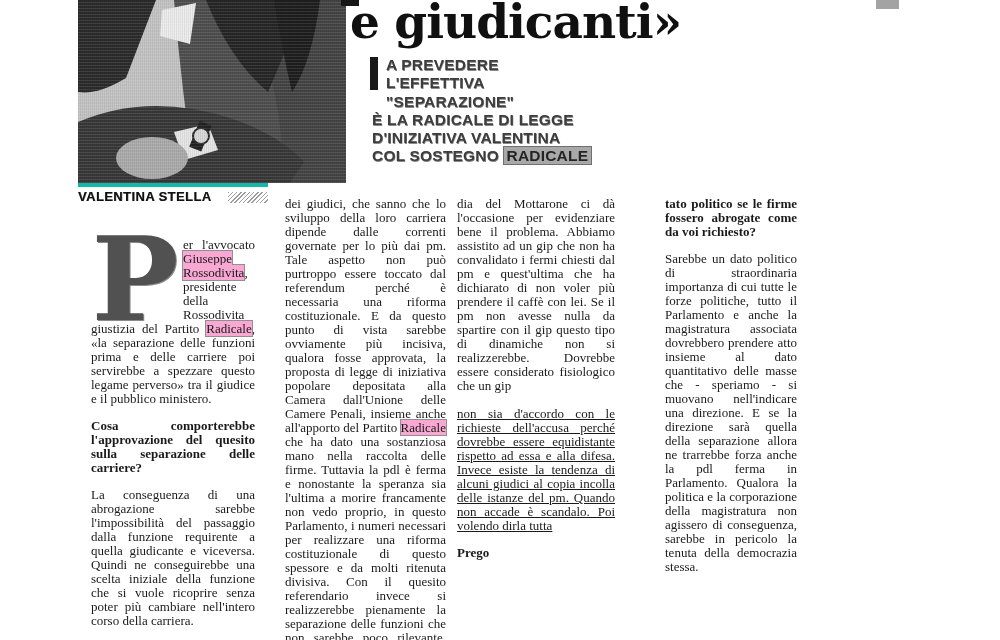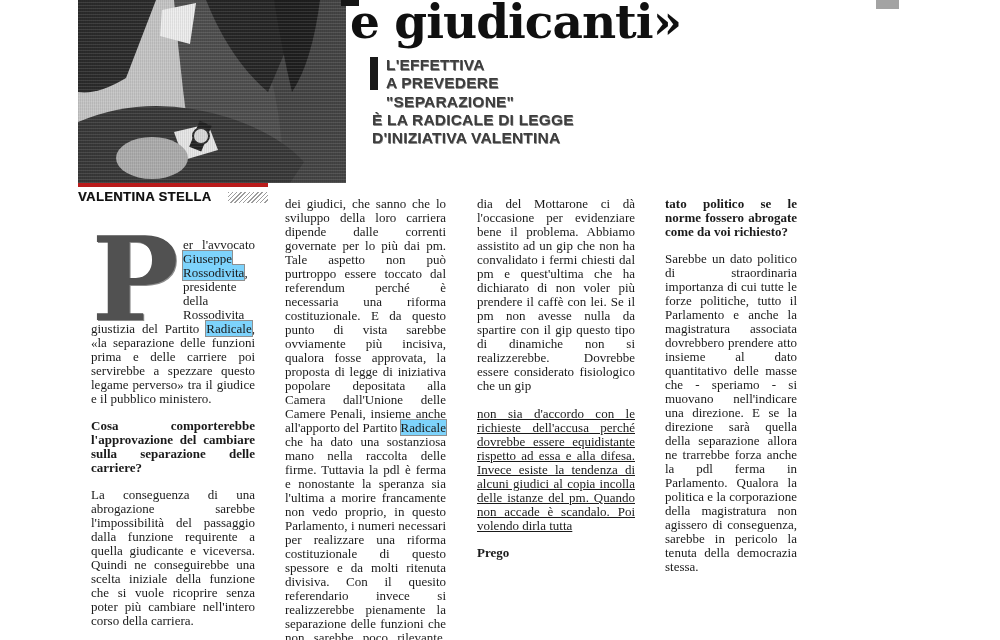--- a/index.html
+++ b/index.html
@@ -39,29 +39,29 @@
     background:#a8a8a8;color:#242424;padding:0 3px;
     outline:1px solid #6f6f6f;text-shadow:none;
   }
   
   .col{
     position:absolute;top:184px;height:456px;overflow:hidden;
     font-size:13px;line-height:14px;text-align:justify;
   }
   #col1{left:78px;top:183px;width:190px;height:457px;}
   #col2{left:272px;width:187px;}
-  #col3{left:464px;width:184px;}
+  #col3{left:444px;width:184px;}
   #col4{left:652px;width:158px;}
   .col p{margin:13px;}
   .q{font-weight:bold;}
   .gap-top{margin-top:14px !important;text-decoration:underline;}
-  .hl{background:#7dd3fc;outline:1px solid #8f8f8f;}
+  .hl{background:#f9a8d4;outline:1px solid #8f8f8f;}
   
   .byline-row{
-    border-top:4px solid #b91c1c;padding-top:3px;margin-bottom:0;
+    border-top:4px solid #14b8a6;padding-top:3px;margin-bottom:0;
     display:flex;align-items:center;gap:16px;
   }
   .byline{
     font-family:"Liberation Sans",sans-serif;font-weight:bold;
     font-size:13px;letter-spacing:.4px;white-space:nowrap;color:#111;
     text-shadow:.4px .4px 0 #777;
   }
   .byline-noise{
     flex:1;height:11px;
     background:repeating-linear-gradient(135deg,#9d9d9d 0 1px,transparent 1px 3px);
@@ -95,47 +95,50 @@
   </svg>
 </div>
 
 <div id="top-dash"></div>
 <div id="corner-mark"></div>
 
 <h1 id="headline">e giudicanti»</h1>
 
 <div id="deck-bar"></div>
 <div id="deck">
+  <div class="deck-line indent">A PREVEDERE</div>
   <div class="deck-line indent">L'EFFETTIVA</div>
-  <div class="deck-line indent">A PREVEDERE</div>
   <div class="deck-line indent">"SEPARAZIONE"</div>
   <div class="deck-line">È LA RADICALE DI LEGGE</div>
   <div class="deck-line">D'INIZIATIVA VALENTINA</div>
+  <div class="deck-line">
+    <span>COL SOSTEGNO </span><span class="deck-hl">RADICALE</span>
+  </div>
 </div>
 
 <div id="col1" class="col">
   <div class="byline-row">
     <span class="byline">VALENTINA STELLA</span>
     <span class="byline-noise"></span>
   </div>
   <p class="lead">
     <span class="dropcap">P</span><span><span>er l'avvocato </span><span class="hl">Giuseppe Rossodivita</span><span>, presidente della Rossodivita giustizia del Partito </span><span class="hl">Radicale</span><span>, «la separazione delle funzioni prima e delle carriere poi servirebbe a spezzare questo legame perverso» tra il giudice e il pubblico ministero.</span></span>
   </p>
-  <p class="q">Cosa comporterebbe l'approvazione del cambiare sulla separazione delle carriere?</p>
+  <p class="q">Cosa comporterebbe l'approvazione del quesito sulla separazione delle carriere?</p>
   <p>La conseguenza di una abrogazione sarebbe l'impossibilità del passaggio dalla funzione requirente a quella giudicante e viceversa. Quindi ne conseguirebbe una scelta iniziale della funzione che si vuole ricoprire senza poter più cambiare nell'intero corso della carriera.</p>
   <p>Nell'attuale sistema esistono due profili che non direttivi</p>
 </div>
 
 <div id="col2" class="col">
   <p><span>dei giudici, che sanno che lo sviluppo della loro carriera dipende dalle correnti governate per lo più dai pm. Tale aspetto non può purtroppo essere toccato dal referendum perché è necessaria una riforma costituzionale. E da questo punto di vista sarebbe ovviamente più incisiva, qualora fosse approvata, la proposta di legge di iniziativa popolare depositata alla Camera dall'Unione delle Camere Penali, insieme anche all'apporto del Partito </span><span class="hl">Radicale</span><span> che ha dato una sostanziosa mano nella raccolta delle firme. Tuttavia la pdl è ferma e nonostante la speranza sia l'ultima a morire francamente non vedo proprio, in questo Parlamento, i numeri necessari per realizzare una riforma costituzionale di questo spessore e da molti ritenuta divisiva. Con il quesito referendario invece si realizzerebbe pienamente la separazione delle funzioni che non sarebbe poco rilevante, anzi.</span></p>
   <p class="q">Ci spieghi dipende.</p>
 </div>
 
 <div id="col3" class="col">
   <p>dia del Mottarone ci dà l'occasione per evidenziare bene il problema. Abbiamo assistito ad un gip che non ha convalidato i fermi chiesti dal pm e quest'ultima che ha dichiarato di non voler più prendere il caffè con lei. Se il pm non avesse nulla da spartire con il gip questo tipo di dinamiche non si realizzerebbe. Dovrebbe essere considerato fisiologico che un gip</p>
   <p class="gap-top">non sia d'accordo con le richieste dell'accusa perché dovrebbe essere equidistante rispetto ad essa e alla difesa. Invece esiste la tendenza di alcuni giudici al copia incolla delle istanze del pm. Quando non accade è scandalo. Poi volendo dirla tutta</p>
   <p class="q">Prego</p>
 </div>
 
 <div id="col4" class="col">
-  <p class="q">tato politico se le norme fossero abrogate come da voi richiesto?</p>
+  <p class="q">tato politico se le firme fossero abrogate come da voi richiesto?</p>
   <p>Sarebbe un dato politico di straordinaria importanza di cui tutte le forze politiche, tutto il Parlamento e anche la magistratura associata dovrebbero prendere atto insieme al dato quantitativo delle masse che - speriamo - si muovano nell'indicare una direzione. E se la direzione sarà quella della separazione allora ne trarrebbe forza anche la pdl ferma in Parlamento. Qualora la politica e la corporazione della magistratura non agissero di conseguenza, sarebbe in pericolo la tenuta della democrazia stessa.</p>
 </div>
 
 </body></html>

